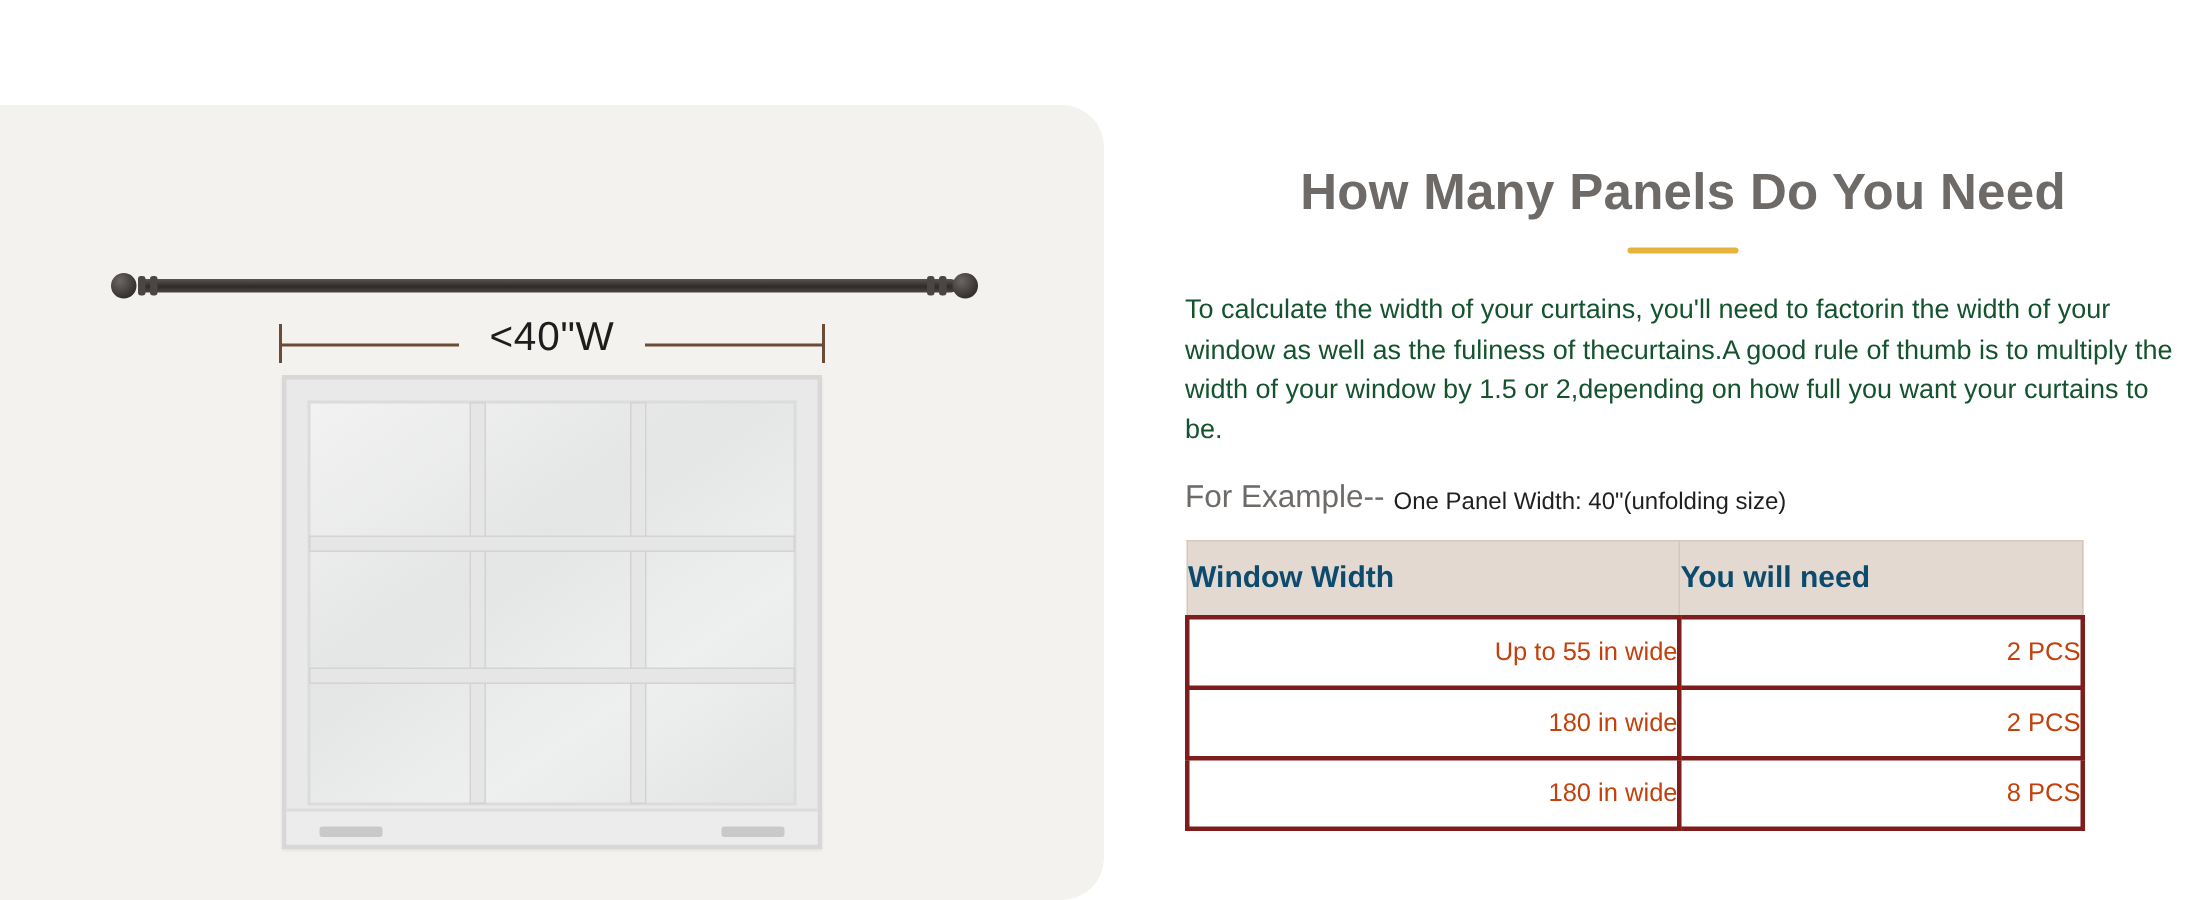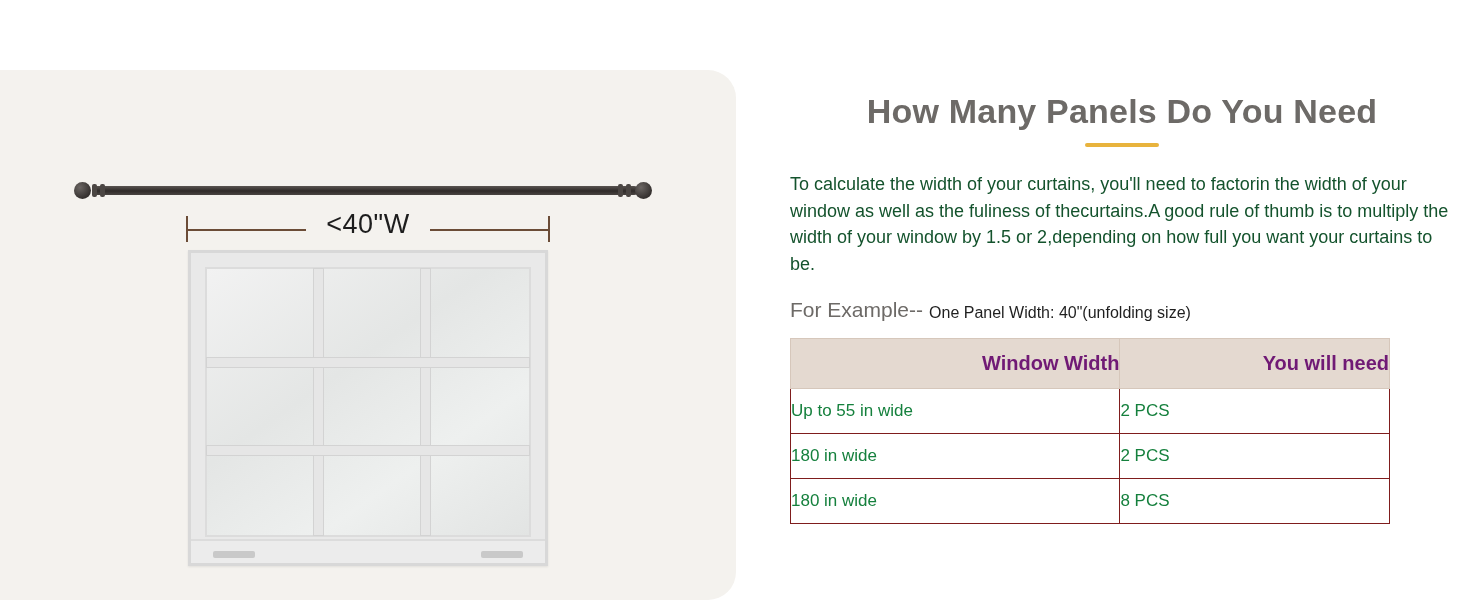--- a/index.html
+++ b/index.html
@@ -166,21 +166,21 @@
 
   
   .right-panel {
     position: absolute;
     left: 780px;
     top: 0;
     width: 684px;
     height: 600px;
   }
   .headline {
-    margin: 0;
+    margin: 17px;
     padding-top: 92px;
     text-align: center;
     font-size: 34px;
     font-weight: bold;
     color: #6d6a67;
     letter-spacing: 0.2px;
   }
   .underline {
     width: 74px;
     height: 4px;
@@ -211,33 +211,33 @@
   }
 
   table.panels {
     margin: 16px 10px 0 10px;
     width: 600px;
     border-collapse: collapse;
     table-layout: fixed;
   }
   table.panels th {
     background: #e4d9d0;
-    color: #701a75;
+    color: #0c4a6e;
     font-size: 20px;
     font-weight: bold;
     padding: 13px 0;
     border: 1px solid #d6c7bb;
-    text-align: right;
+    text-align: left;
   }
   table.panels td {
     font-size: 17px;
-    color: #15803d;
+    color: #c2410c;
     padding: 12px 0;
-    border: 1px solid #7f1d1d;
-    text-align: left;
+    border: 3px solid #7f1d1d;
+    text-align: right;
     background: #ffffff;
   }
   table.panels col.c1 { width: 55%; }
   table.panels col.c2 { width: 45%; }
 </style>
 </head>
 <body>
 
 <div class="left-panel">
 

